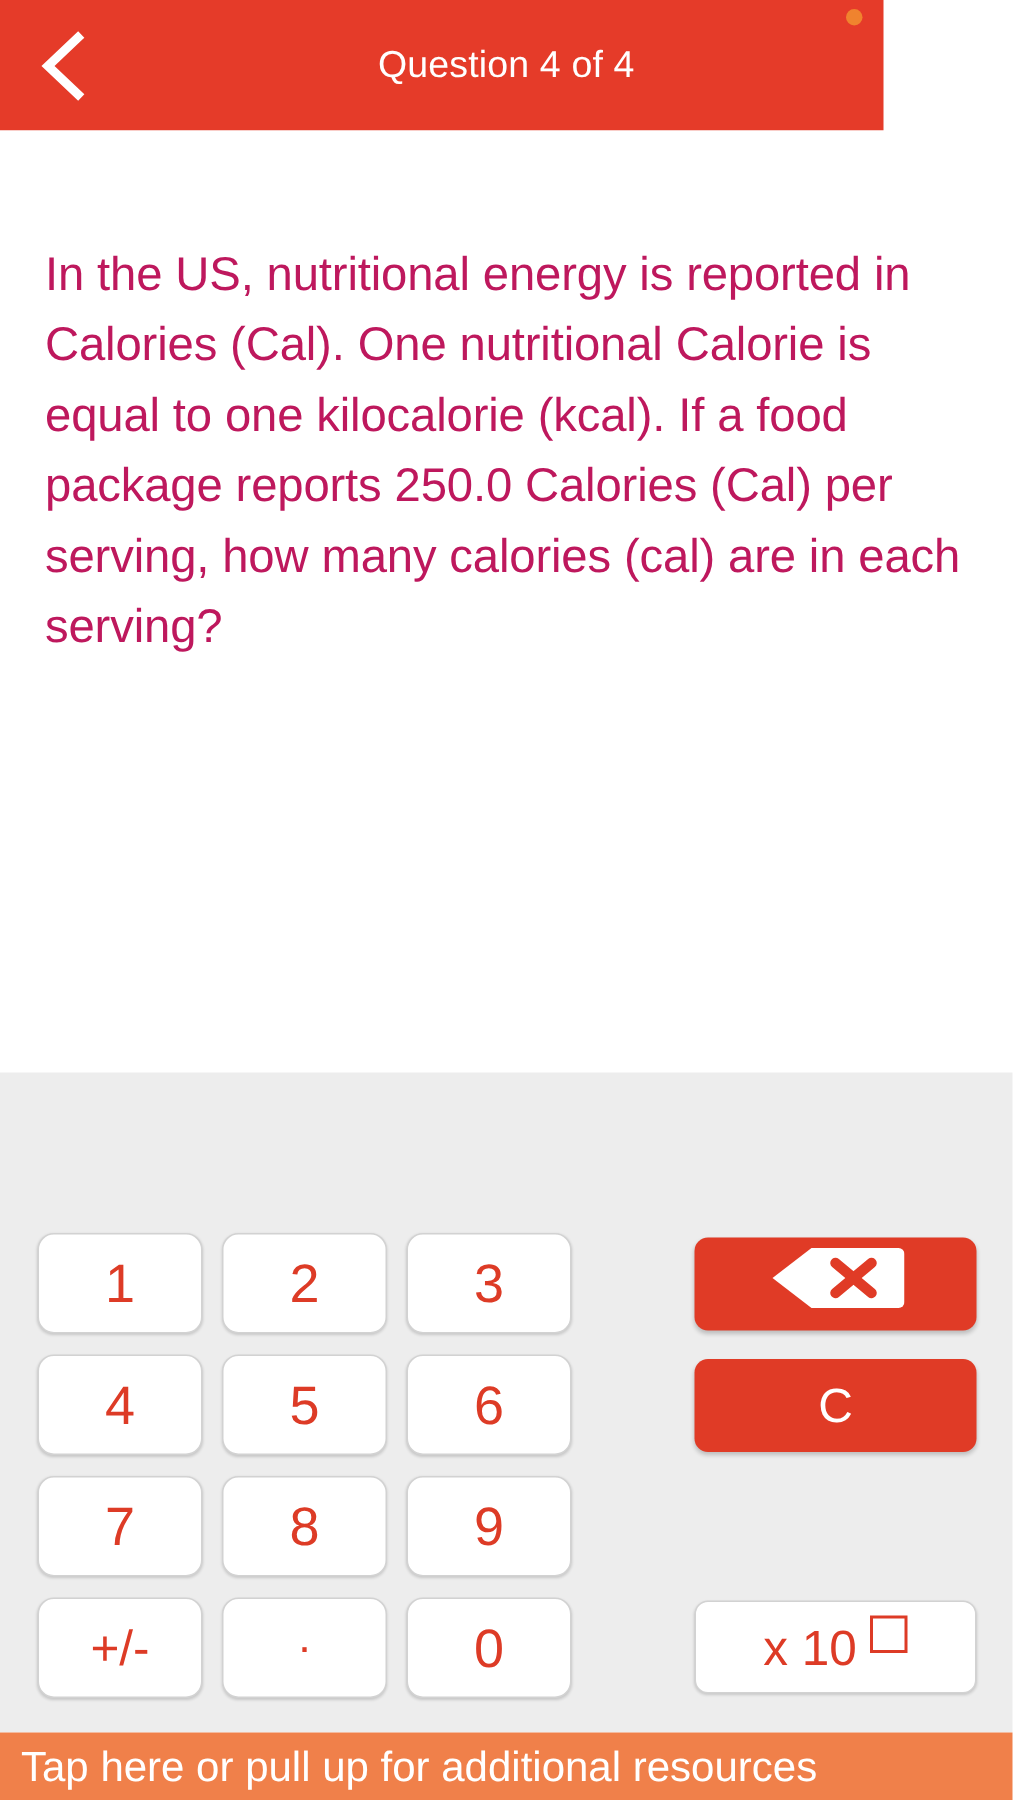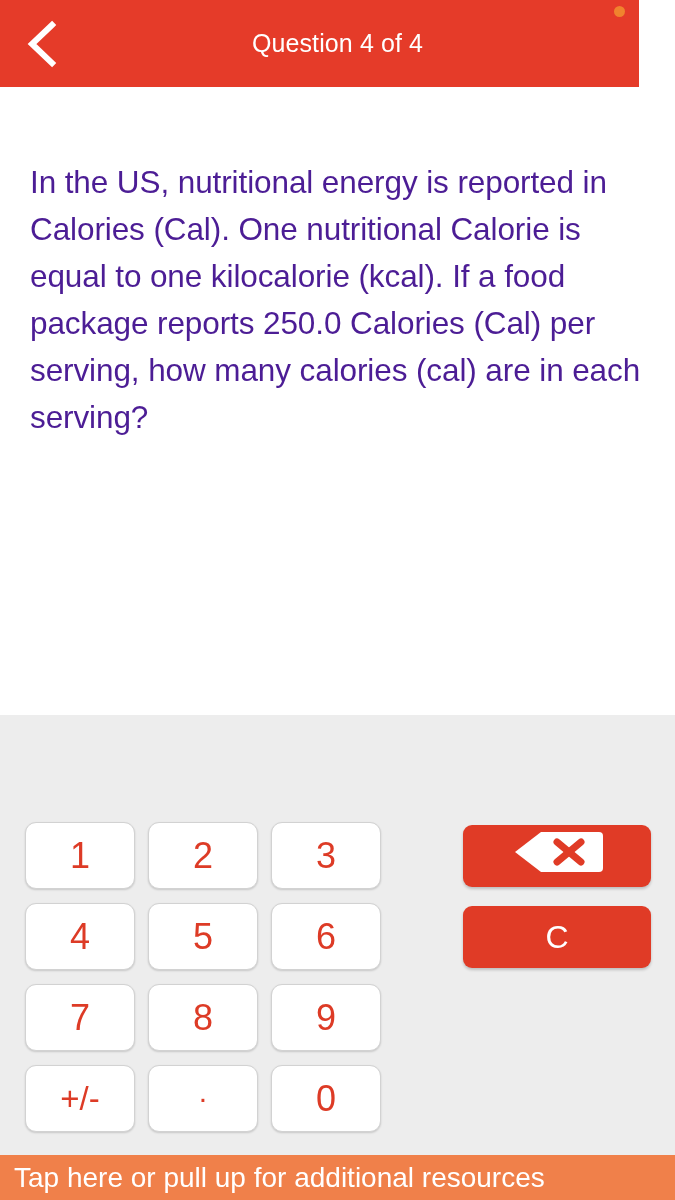--- a/index.html
+++ b/index.html
@@ -6,21 +6,21 @@
   html,body { width:675px; height:1200px; }
   body {
     font-family:"Liberation Sans","DejaVu Sans",sans-serif;
     background:#ffffff;
     overflow:hidden;
     position:relative;
   }
 
   
   #header {
-    position:absolute; left:0; top:0; width:639px; height:87px;
+    position:absolute; left:0; top:0; width:589px; height:87px;
     background:#E53B29;
     display:flex; align-items:center;
   }
   #back-btn {
     position:absolute; left:14px; top:18px;
     width:56px; height:52px;
     display:flex; align-items:center; justify-content:center;
   }
   #back-btn svg { display:block; }
   #header-title {
@@ -39,21 +39,21 @@
     background:#F0832E;
   }
 
   
   #question-area {
     position:absolute; left:0; top:87px; width:675px; height:628px;
     background:#ffffff;
   }
   #question-text {
     position:absolute; left:30px; top:72px; width:620px;
-    color:#4c1d95;
+    color:#be185d;
     font-size:31.5px;
     line-height:47px;
     letter-spacing:-0.1px;
   }
 
   
   #keypad-panel {
     position:absolute; left:0; top:715px; width:675px; height:440px;
     background:#EDEDED;
   }
@@ -183,18 +183,24 @@
       <svg width="92" height="44" viewBox="0 0 92 44" aria-hidden="true">
         <path d="M30 2 H88 A4 4 0 0 1 92 6 V38 A4 4 0 0 1 88 42 H30 L4 22 Z" fill="#ffffff"></path>
         <line x1="46" y1="12" x2="70" y2="32" stroke="#E03B26" stroke-width="7" stroke-linecap="round"></line>
         <line x1="70" y1="12" x2="46" y2="32" stroke="#E03B26" stroke-width="7" stroke-linecap="round"></line>
       </svg>
     </span>
   </div>
 
   <div class="action" style="left:463px; top:191px;">C</div>
 
+  <div class="action light" style="left:463px; top:352px;">
+    <span id="exp-key-label">
+      <span>x 10</span>
+      <span id="exp-placeholder"></span>
+    </span>
+  </div>
 
 </div>
 
 <div id="resource-bar">
   <span id="resource-bar-label">Tap here or pull up for additional resources</span>
 </div>
 
 </body></html>

